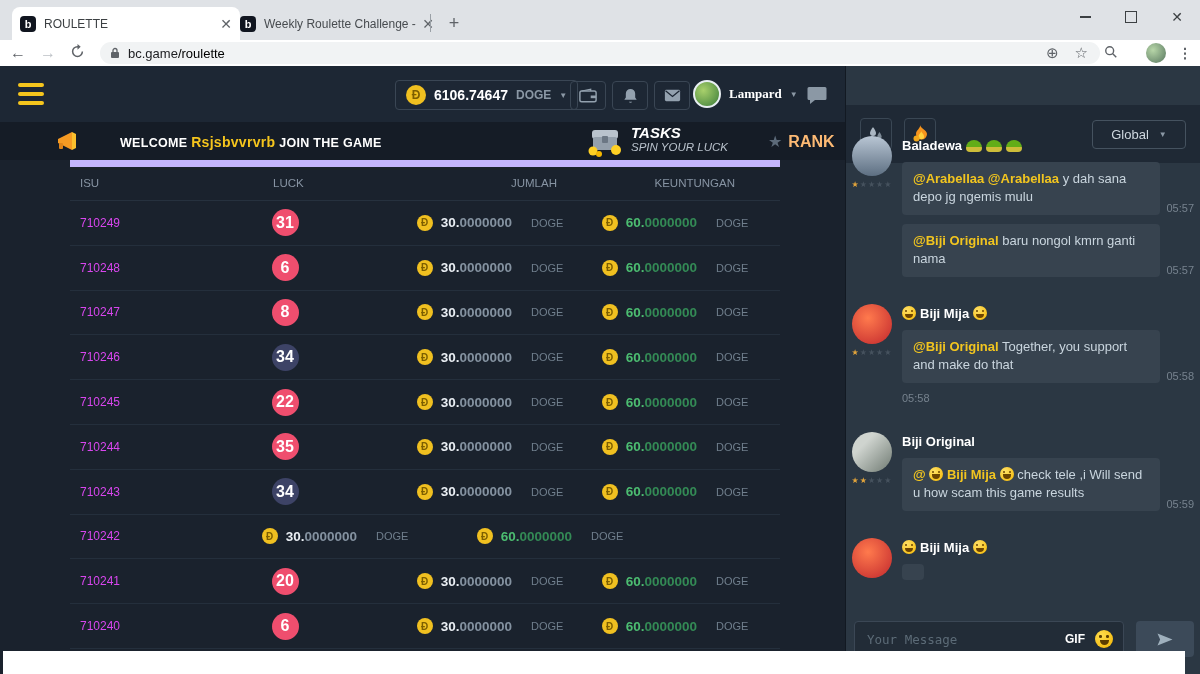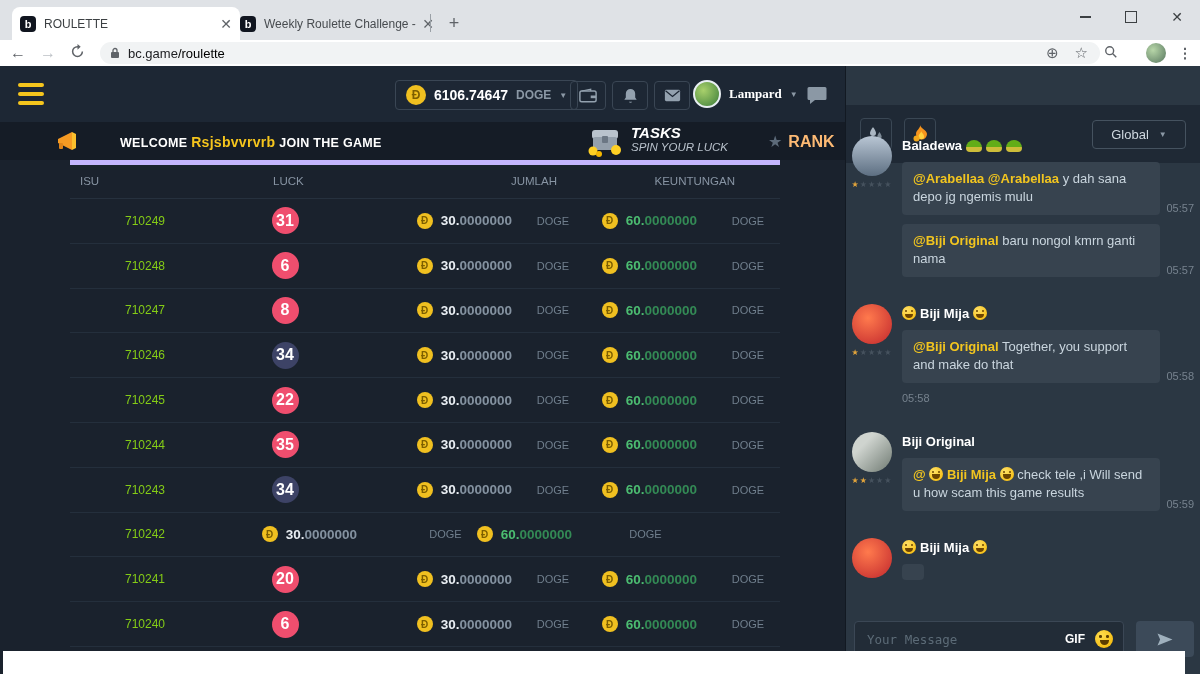--- a/index.html
+++ b/index.html
@@ -52,29 +52,29 @@
   .welcome-text .wname{color:var(--accent,#f5c51d);font-size:14px;}
   .tasks-block{position:absolute;left:585px;top:2px;display:flex;gap:8px;}
   .tasks-text{font-style:italic;line-height:1.15;}
   .tasks-title{color:#fff;font-weight:bold;font-size:15px;}
   .tasks-sub{color:#b9c2cc;font-size:11.5px;font-style:italic;}
   .rank-block{position:absolute;left:768px;top:10px;display:flex;align-items:center;gap:6px;}
   .rank-star{color:#5c6a79;font-size:16px;}
   .rank-label{color:#fdba74;font-size:16px;font-weight:bold;}
 
   
-  .bets{position:absolute;left:70px;top:160px;width:710px;border-top:5px solid #c4b5fd;text-align:center;}
+  .bets{position:absolute;left:70px;top:160px;width:710px;border-top:7px solid #c4b5fd;}
   .bets-header{position:relative;height:33px;border-bottom:1px solid #26313e;font-size:11.5px;color:#8794a3;}
   .bets-header span{position:absolute;top:10px;}
   .bh-issue{left:10px;}
   .bh-result{left:203px;}
   .bh-amount{right:223px;}
   .bh-profit{right:45px;}
   .trow{display:grid;grid-template-columns:140px 150px 155px 60px 125px 80px;align-items:center;height:44.8px;border-bottom:1px solid #242f3c;box-sizing:border-box;}
-  .c-issue{color:#84cc16;font-size:12px;padding-left:10px;}
+  .c-issue{color:#d946ef;font-size:12px;padding-left:10px;}
   .c-result{display:flex;justify-content:center;}
   .badge{width:27px;height:27px;border-radius:50%;display:flex;align-items:center;justify-content:center;color:#fff;font-size:16px;font-weight:bold;}
   .badge.red{background:var(--badge-red,#ef4e6e);}
   .badge.navy{background:var(--badge-navy,#3d4366);}
   .c-num{display:flex;justify-content:flex-end;align-items:center;gap:8px;padding-right:3px;font-size:13.5px;font-weight:bold;}
   .c-num .whole{color:#e9eef3;}
   .c-num .zeros{color:#8492a0;}
   .c-num.win .whole{color:var(--win-green,#4cbd71);}
   .c-num.win .zeros{color:#338a55;}
   .c-unit{color:#707f8d;font-size:11px;padding-left:16px;}

